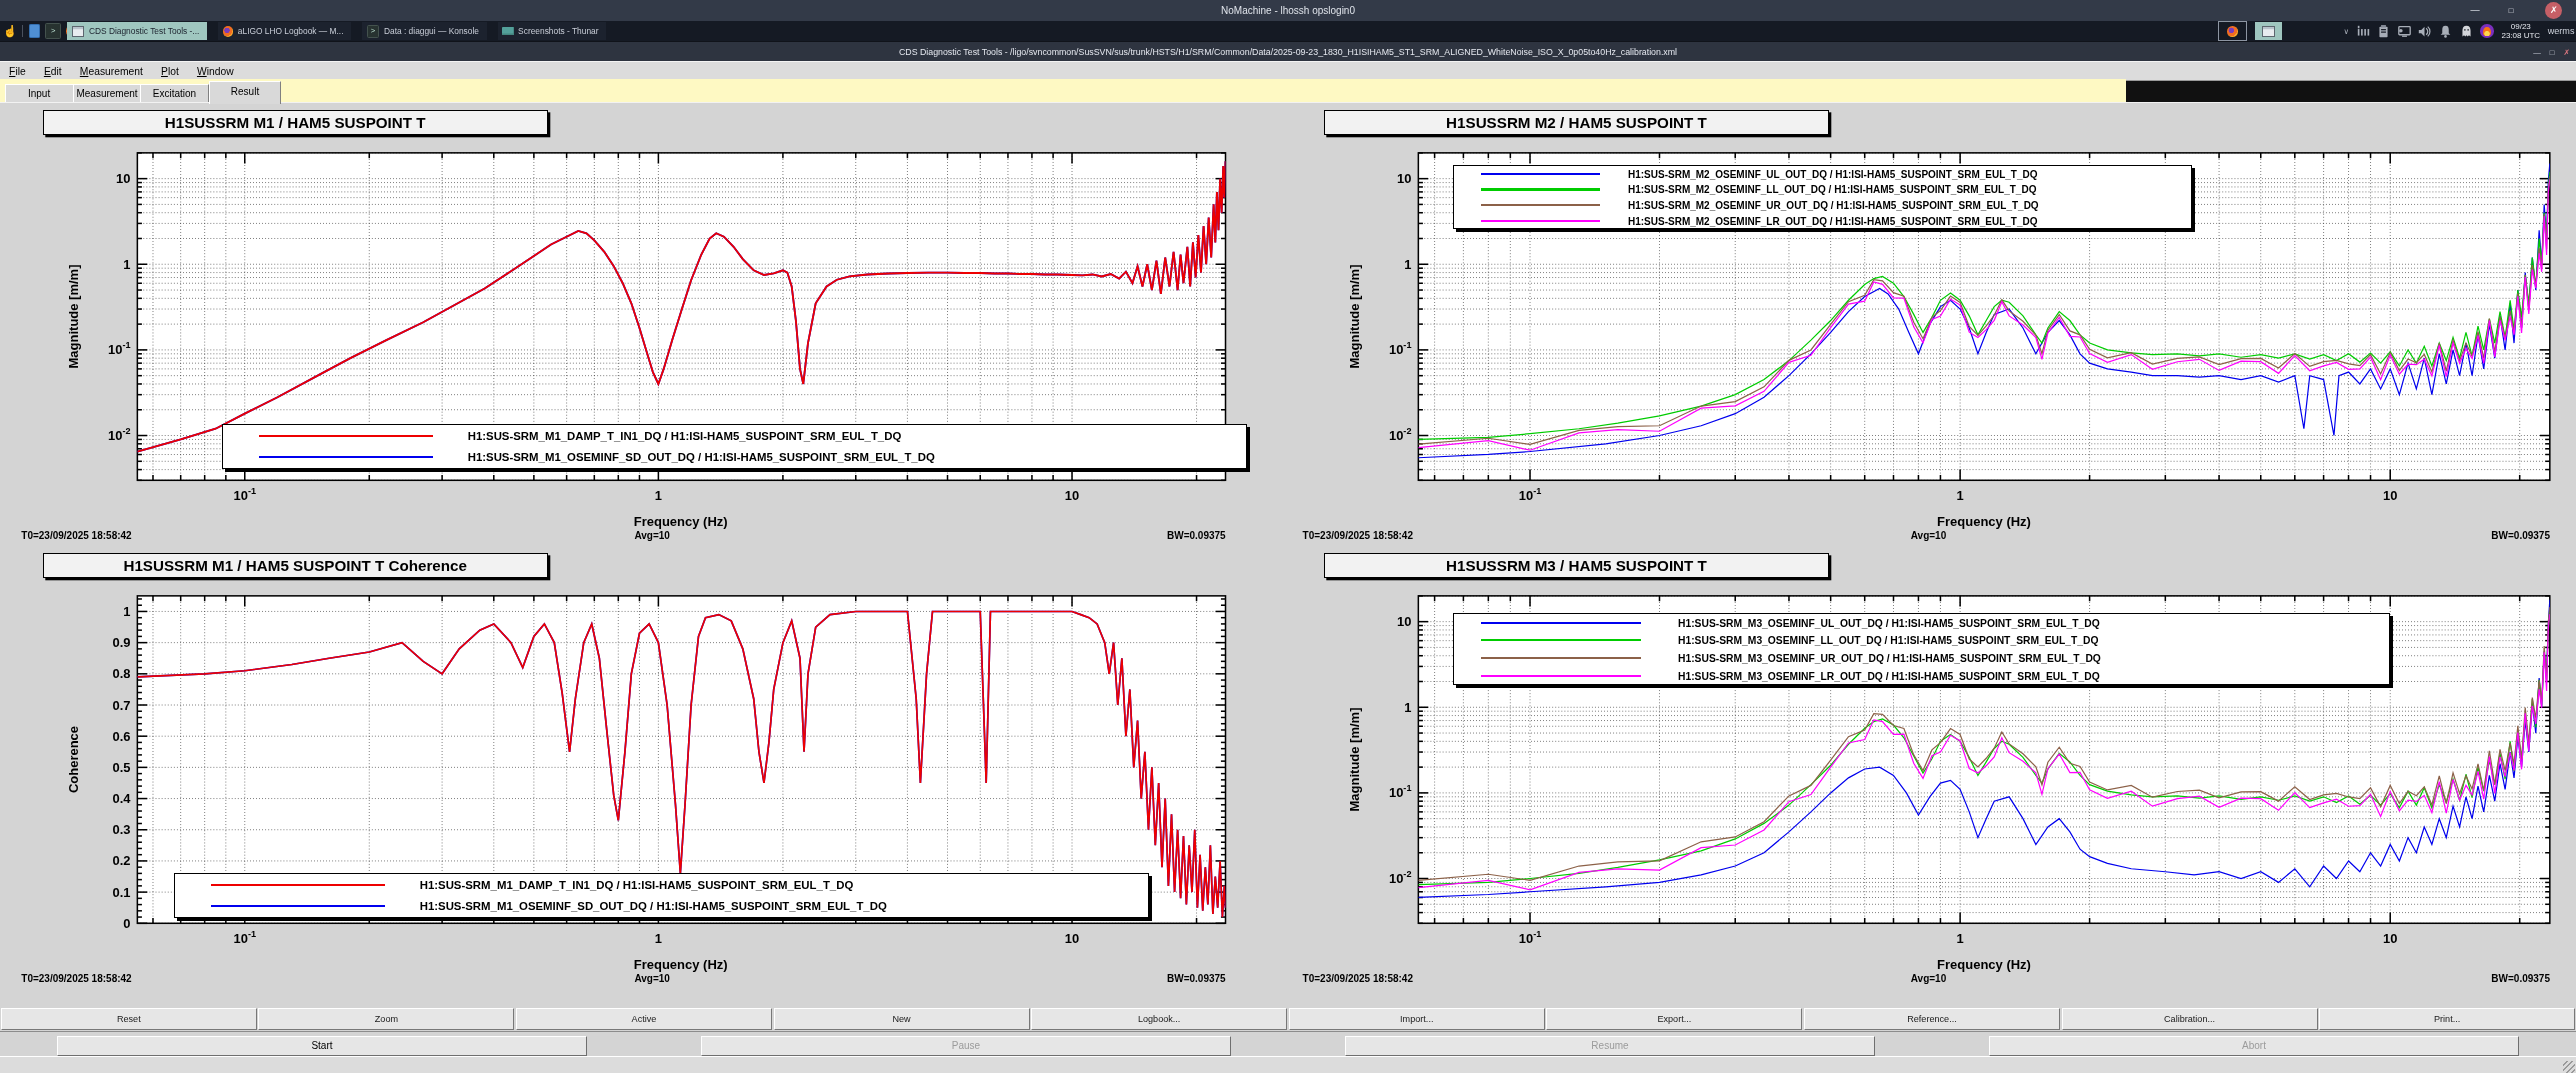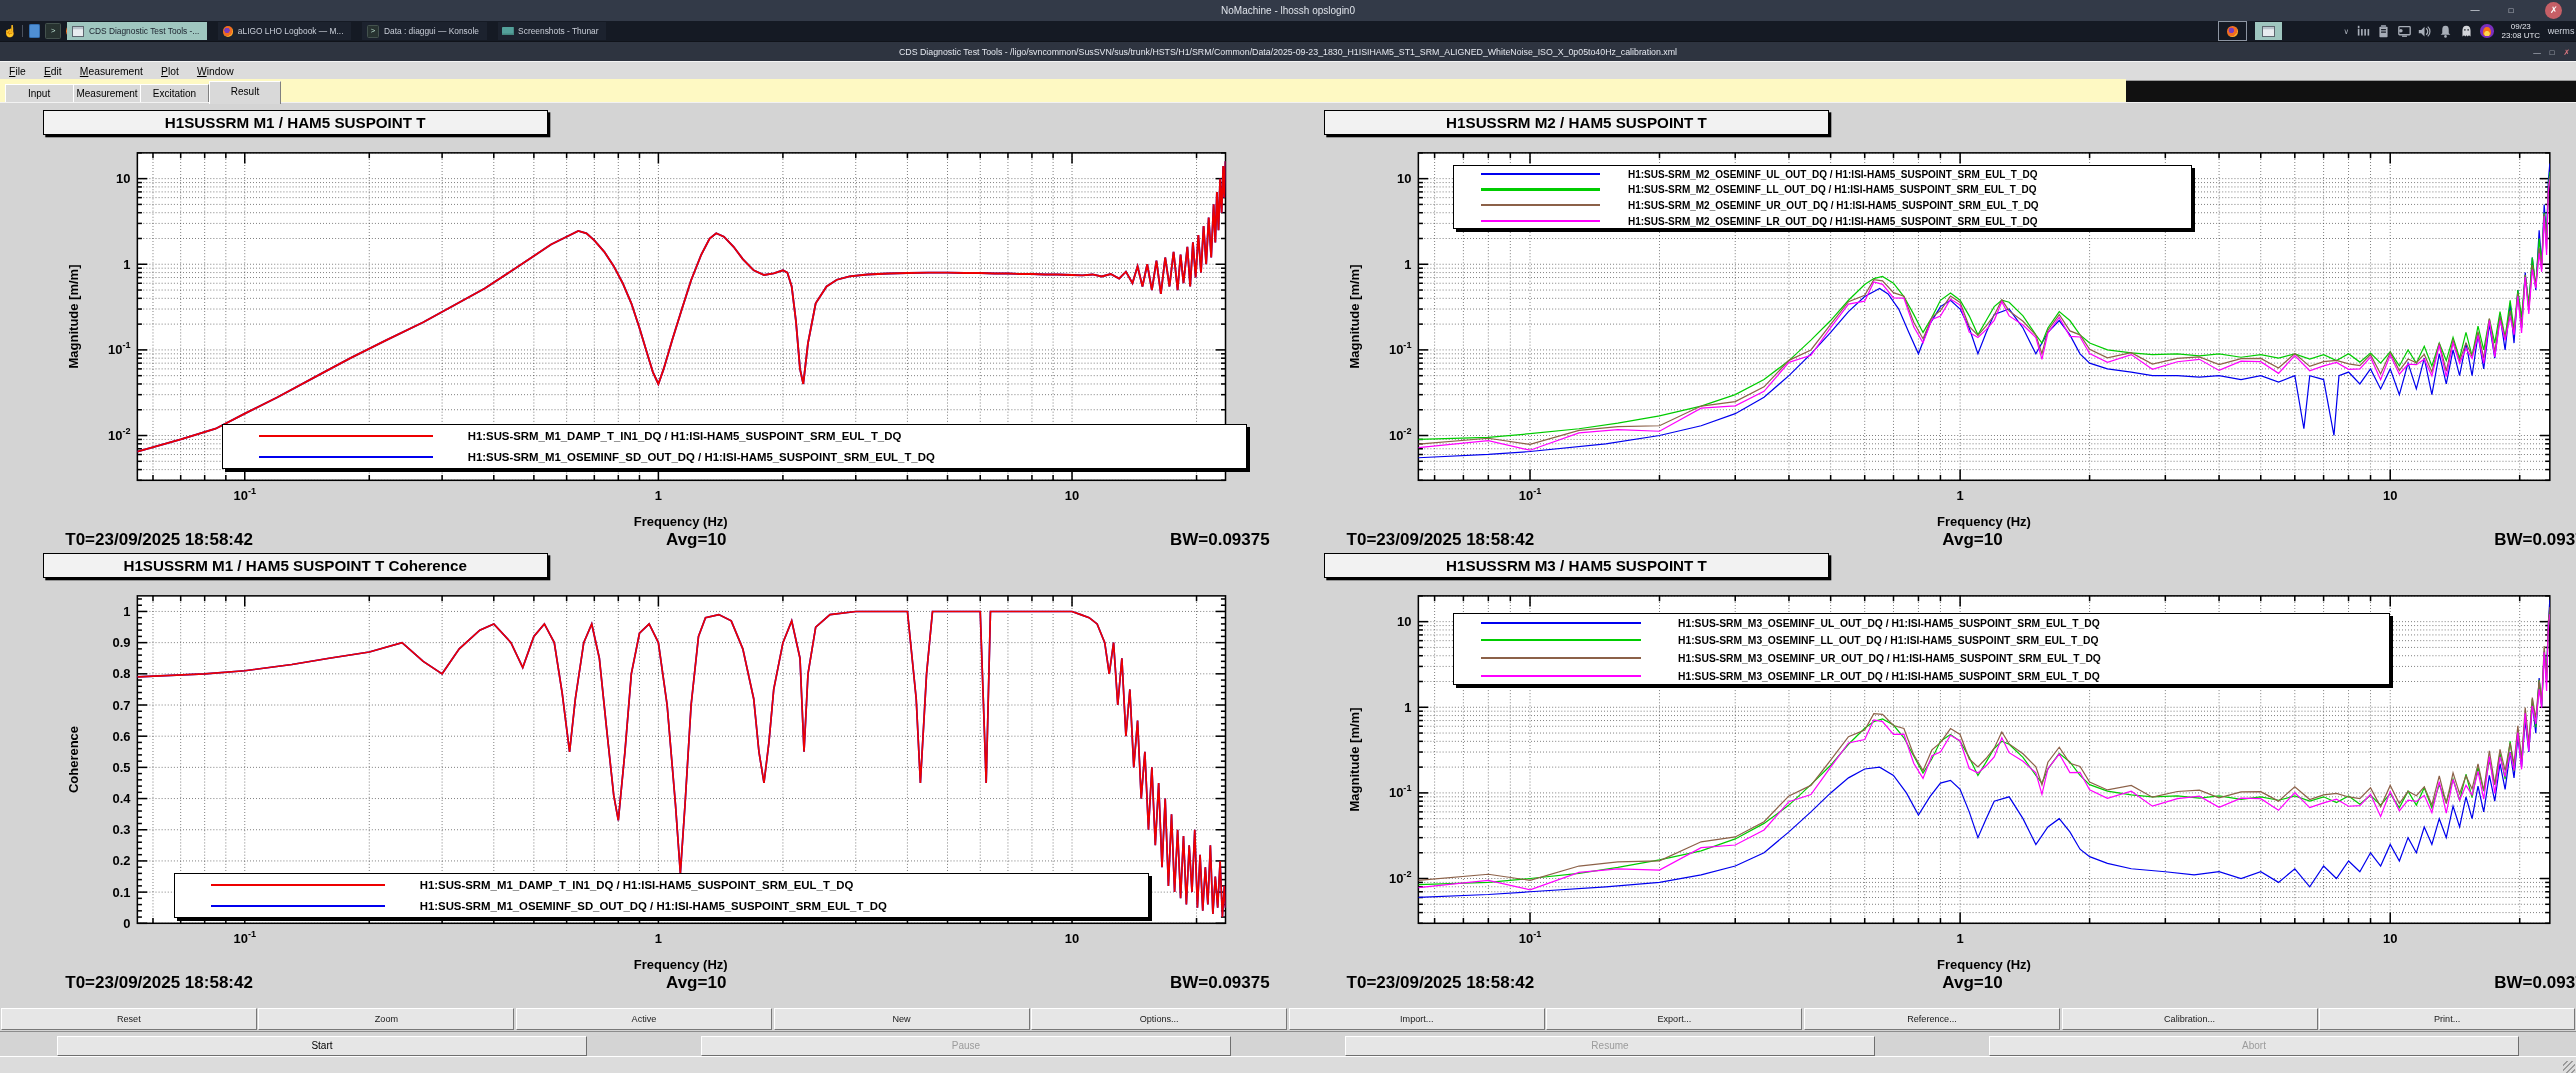--- a/index.html
+++ b/index.html
@@ -58,21 +58,21 @@
   .tab.active{top:1.5px;height:22px;line-height:20px;z-index:3;}
 
   
   .dg-main{left:0;top:102px;width:2576px;height:905px;background:#d4d4d4;border-top:0.8px solid #f2f2f2;}
   .pad{position:absolute;background:#d4d4d4;}
   .pad svg{position:absolute;left:0;top:0;}
   .pad-title{position:absolute;height:23px;line-height:23px;text-align:center;background:#f2f2f2;
              border:1.5px solid #000;box-shadow:2.3px 2.3px 0 #000;font-size:15.2px;font-weight:bold;color:#000;}
   .axis-xlabel{position:absolute;text-align:center;font-size:13px;font-weight:bold;color:#000;}
   .axis-ylabel{position:absolute;font-size:13px;font-weight:bold;color:#000;transform:rotate(-90deg);transform-origin:center;white-space:nowrap;}
-  .pad-footer{position:absolute;font-size:17px;font-weight:bold;color:#000;white-space:nowrap;margin-left:44px;}
+  .pad-footer{position:absolute;font-size:10px;font-weight:bold;color:#000;white-space:nowrap;}
   .legend{position:absolute;background:#fff;border:1.5px solid #000;box-shadow:3px 3px 0 #000;padding-left:48px;}
   .legend-row{position:absolute;left:0;width:100%;}
   .legend-swatch{position:absolute;height:2.3px;}
   .legend-label{position:absolute;font-weight:bold;color:#000;white-space:nowrap;top:50%;transform:translateY(-50%);}
 
   
   .btnrow1{left:0;top:1007px;width:2576px;height:24.4px;background:#d4d4d4;display:flex;align-items:center;padding:0;}
   .flat-btn{flex:1 1 0;height:20px;margin:0 0.8px;background:#e6e6e6;font-size:9.1px;color:#1a1a1a;
             border-top:0.8px solid #fff;border-left:0.8px solid #fff;border-right:0.8px solid #777;border-bottom:0.8px solid #777;
             display:flex;align-items:center;justify-content:center;}
@@ -1123,21 +1123,21 @@
         <div class="legend-label" style="left: 224px; font-size: 10.3px;">H1:SUS-SRM_M3_OSEMINF_LR_OUT_DQ / H1:ISI-HAM5_SUSPOINT_SRM_EUL_T_DQ</div>
       </div>
     </div>
   </div>
 
 <div class="abs btnrow1">
   <div class="flat-btn">Reset</div>
   <div class="flat-btn">Zoom</div>
   <div class="flat-btn">Active</div>
   <div class="flat-btn">New</div>
-  <div class="flat-btn">Options...</div>
+  <div class="flat-btn">Logbook...</div>
   <div class="flat-btn">Import...</div>
   <div class="flat-btn">Export...</div>
   <div class="flat-btn">Reference...</div>
   <div class="flat-btn">Calibration...</div>
   <div class="flat-btn">Print...</div>
 </div>
 <div class="abs sep"></div>
 <div class="abs btnrow2">
   <div class="quarter">
       <div class="big-btn">Start</div>

